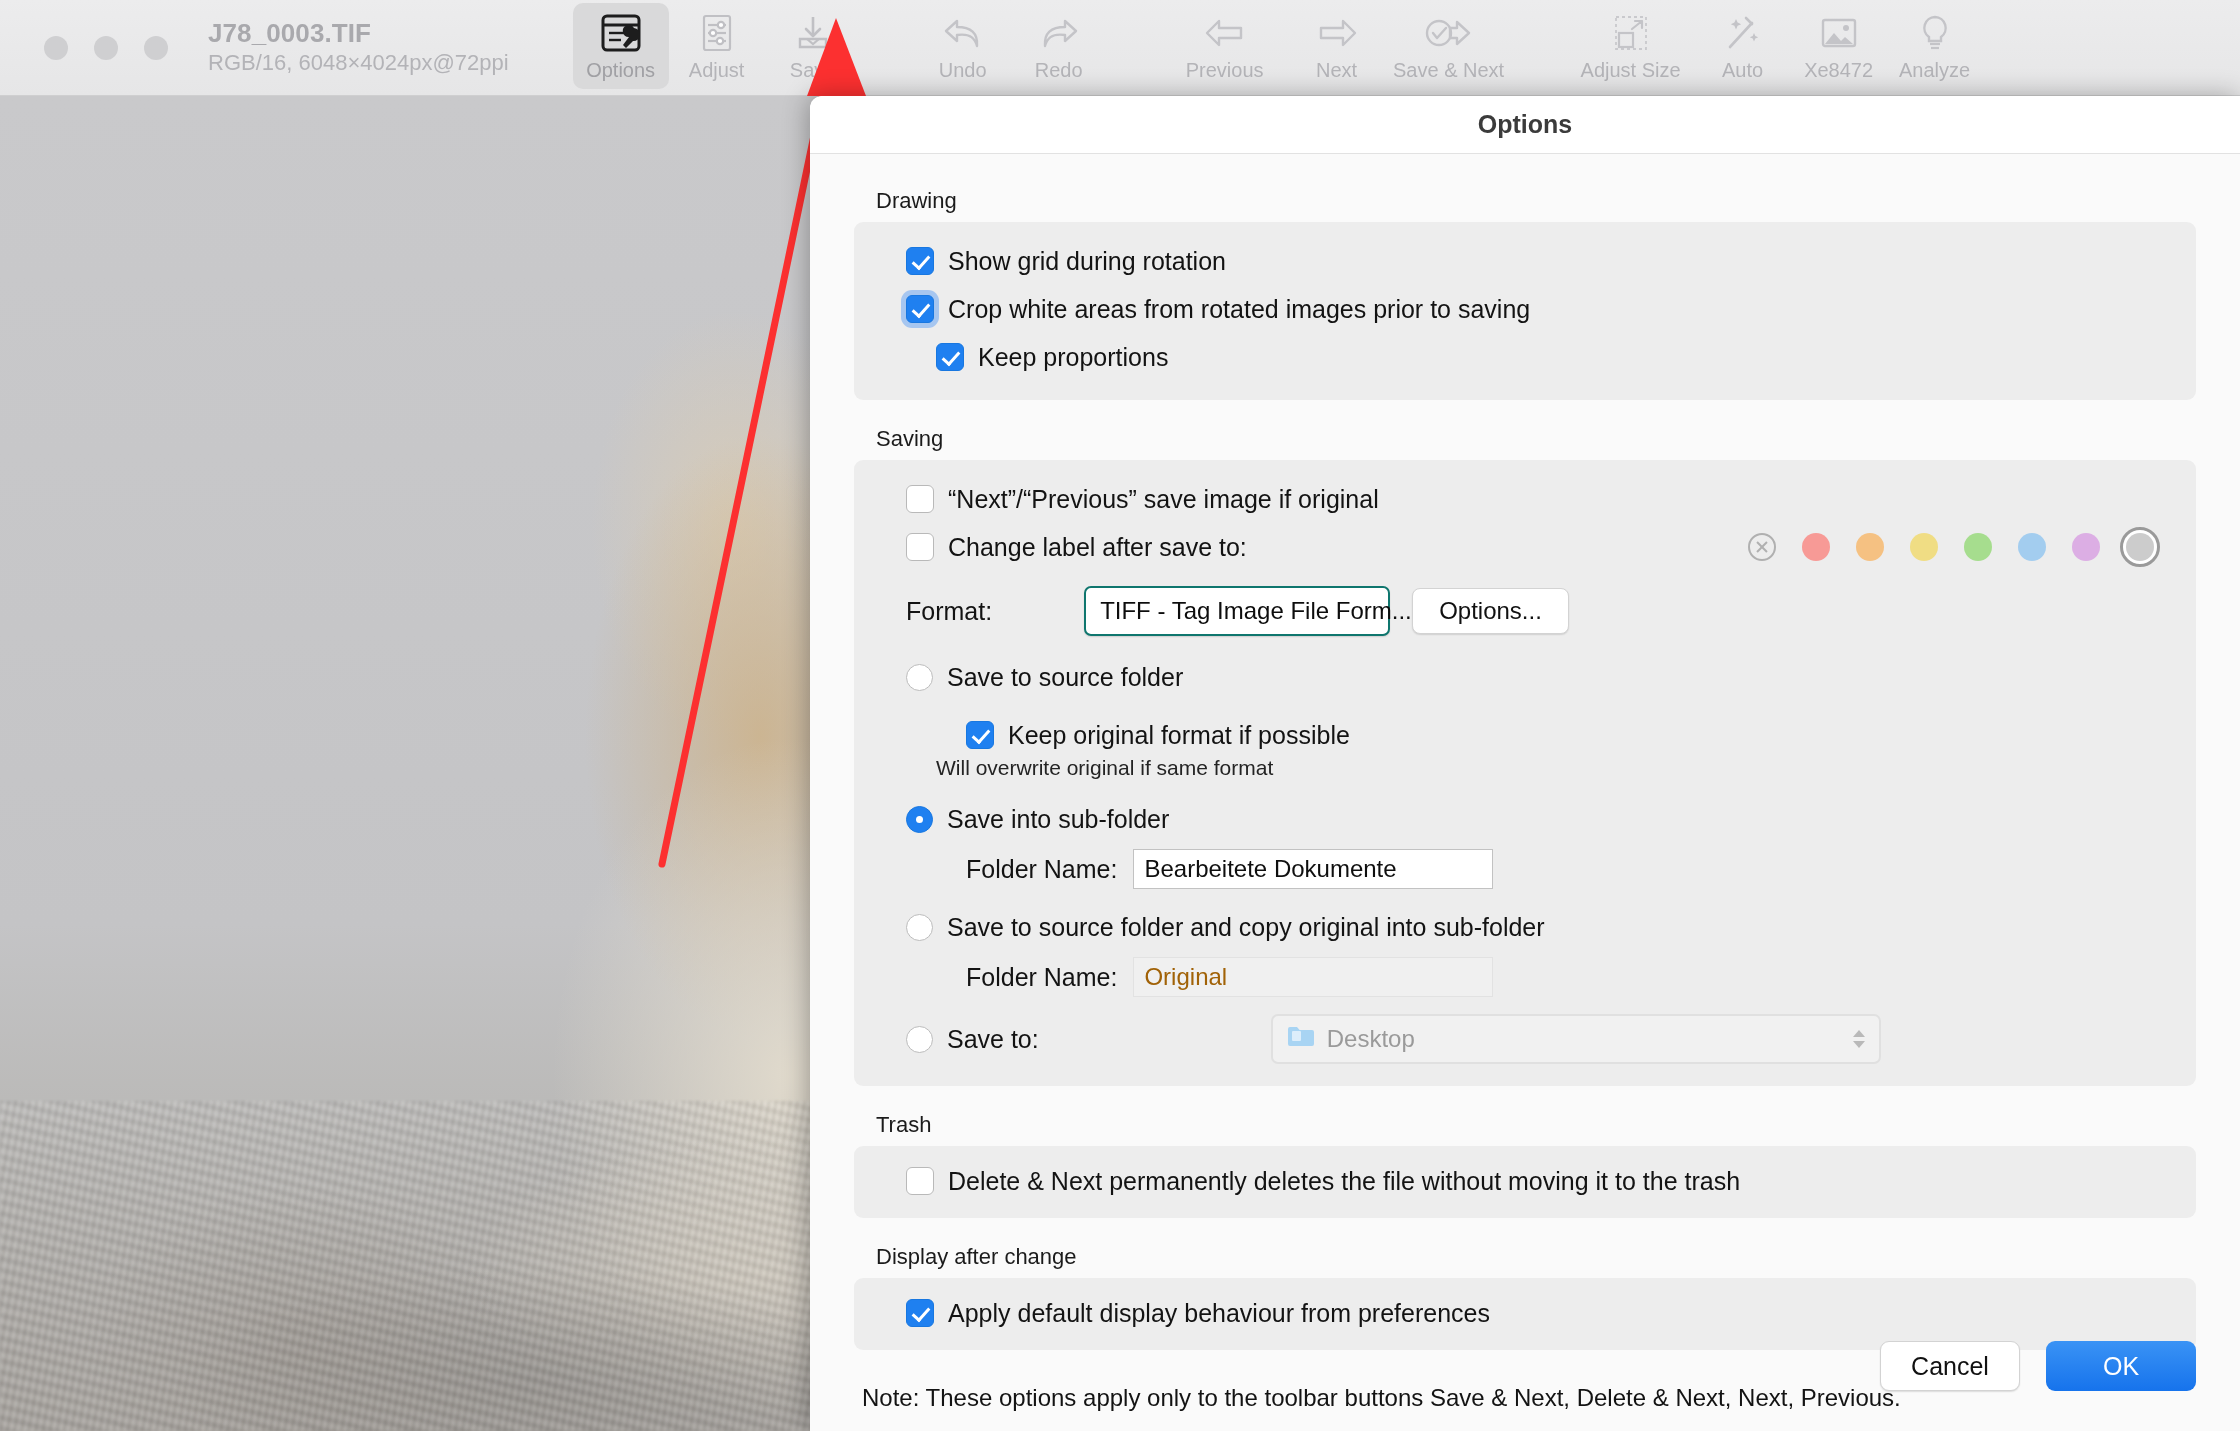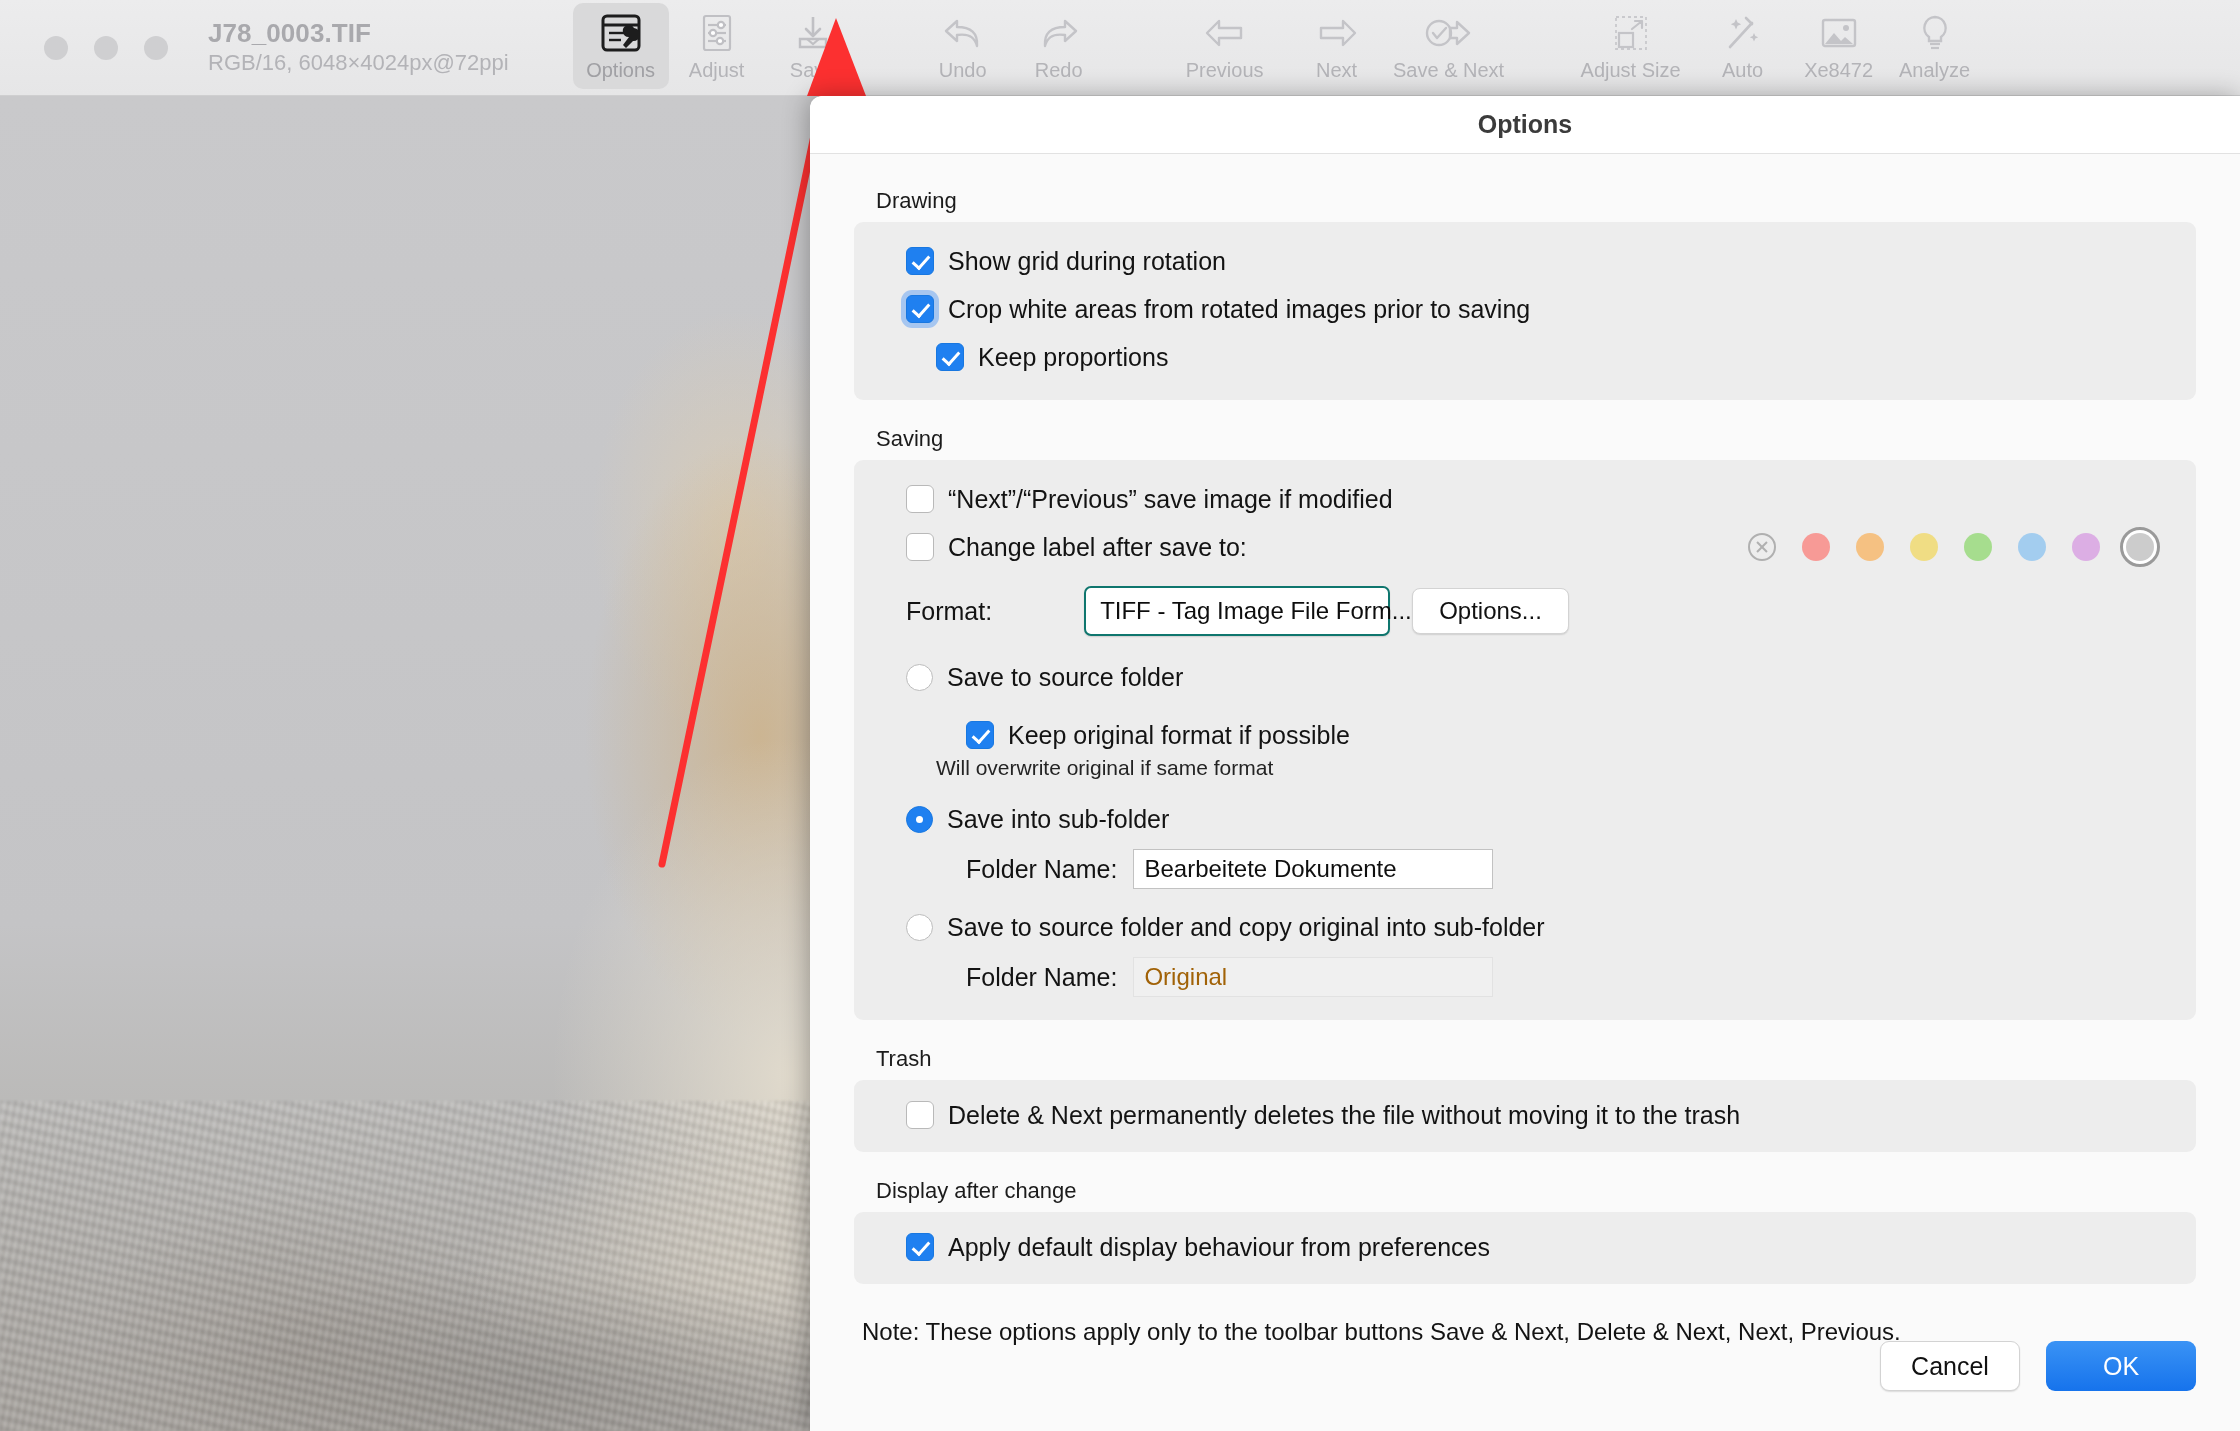--- a/index.html
+++ b/index.html
@@ -401,21 +401,21 @@
         </div>
       </div>
 
       <div class="sec-gap"></div>
 
       <div class="sec-label">Saving</div>
       <div class="sec-box">
 
         <div class="row indent-1">
           <span class="cb"></span>
-          <span class="lbl">“Next”/“Previous” save image if modified</span>
+          <span class="lbl">“Next”/“Previous” save image if original</span>
         </div>
 
         <div class="row indent-1">
           <span class="cb"></span>
           <span class="lbl">Change label after save to:</span>
           <span class="swatches">
             <span class="sw-wrap">
                 <span class="sw none"></span>
               </span>
             <span class="sw-wrap">
@@ -478,20 +478,39 @@
 
         <div class="row indent-1" style="margin-top:16px;">
           <span class="rb"></span>
           <span class="lbl">Save to source folder and copy original into sub-folder</span>
         </div>
         <div class="row indent-3" style="margin-top:8px;">
           <span class="lbl">Folder Name:</span>
           <span class="tf disabled" style="margin-left:16px;width:360px;">Original</span>
         </div>
 
+        <div class="row indent-1" style="margin-top:16px;">
+          <span class="rb"></span>
+          <span class="lbl">Save to:</span>
+          <span class="popup disabled" style="margin-left:232px;width:610px;">
+            <span style="display:flex;align-items:center;">
+              <span class="folder-ico">
+                <svg width="28" height="24" viewBox="0 0 28 24">
+                  <path d="M1 5 a2 2 0 0 1 2-2 h7 l2.6 3 H25 a2 2 0 0 1 2 2 v12 a2 2 0 0 1 -2 2 H3 a2 2 0 0 1 -2-2z" fill="#a8d4f3"></path>
+                  <rect x="5" y="7" width="9" height="10" rx="1" fill="#ddeefb"></rect>
+                </svg>
+              </span>
+              <span>Desktop</span>
+            </span>
+            <span class="chev-plain">
+              <span class="u"></span>
+                <span class="d"></span>
+            </span>
+          </span>
+        </div>
 
       </div>
 
       <div class="sec-gap"></div>
 
       <div class="sec-label">Trash</div>
       <div class="sec-box" style="padding-top:14px;padding-bottom:16px;">
         <div class="row indent-1">
           <span class="cb"></span>
           <span class="lbl">Delete &amp; Next permanently deletes the file without moving it to the trash</span>

